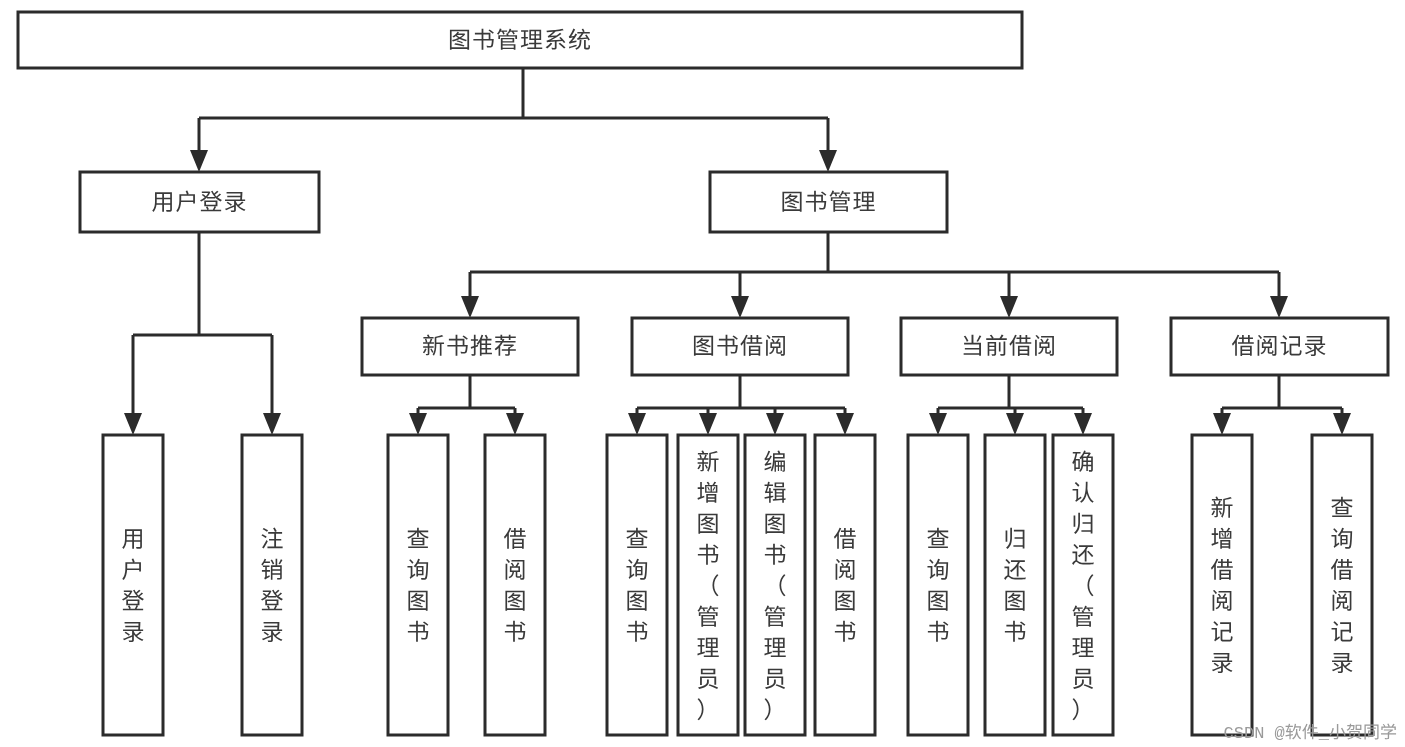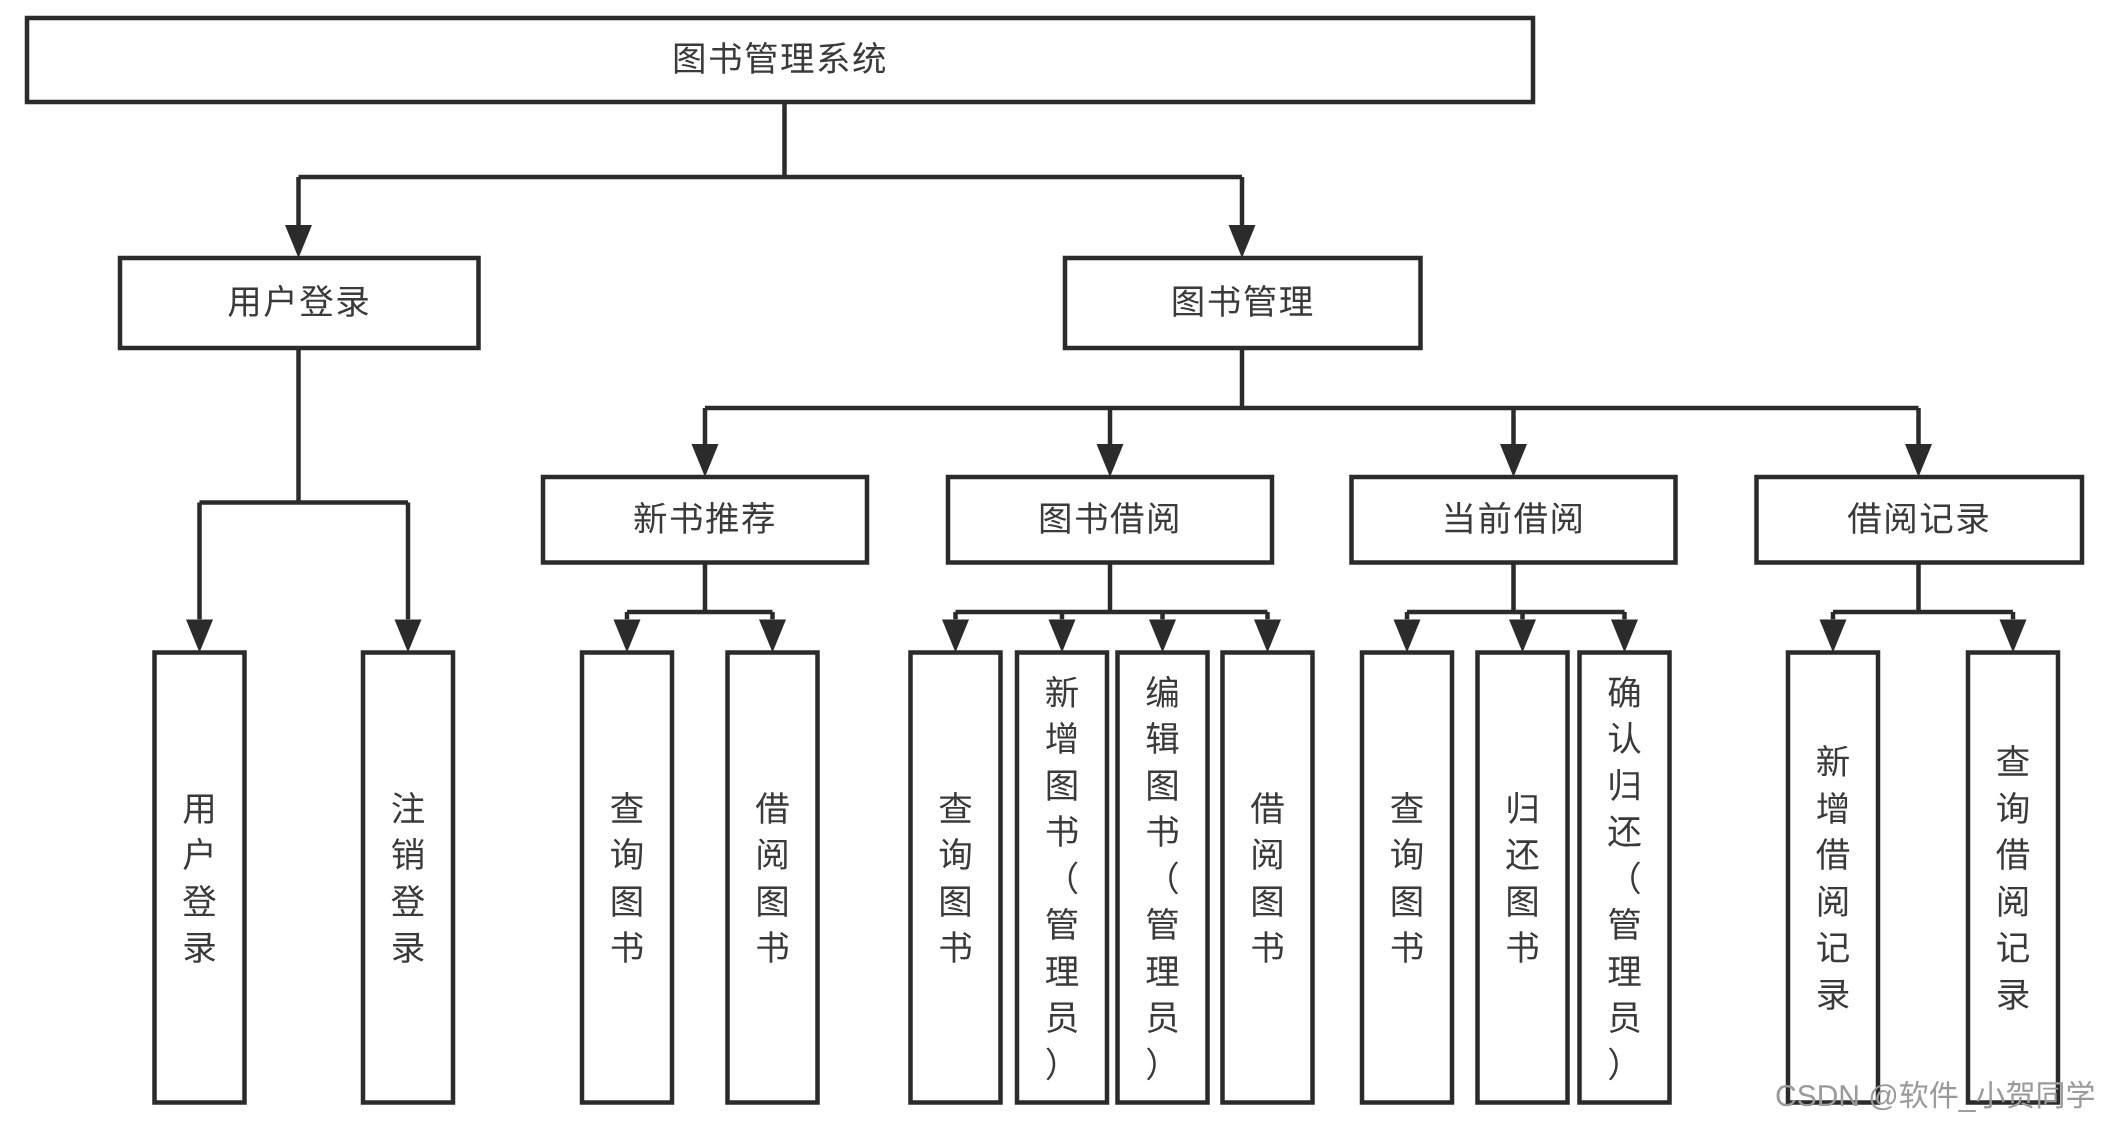--- a/index.html
+++ b/index.html
@@ -57,22 +57,22 @@
   .node-label-v {
     font-family: "DejaVu Sans", "Liberation Sans", sans-serif;
     font-size: 23px;
     fill: #3a3a3a;
     text-anchor: middle;
   }
   .watermark {
     position: absolute;
     right: 8px;
     bottom: 4px;
-    font-family: Liberation Sans, sans-serif;
-    font-size: 20px;
+    font-family: Liberation Mono, monospace;
+    font-size: 17px;
     color: #9a9a9a;
     white-space: nowrap;
     user-select: none;
   }
 </style>
 </head>
 <body>
 
 <div id="diagram-root">
   <svg class="diagram" id="diagram-svg" viewBox="0 0 1405 747" xmlns="http://www.w3.org/2000/svg">

